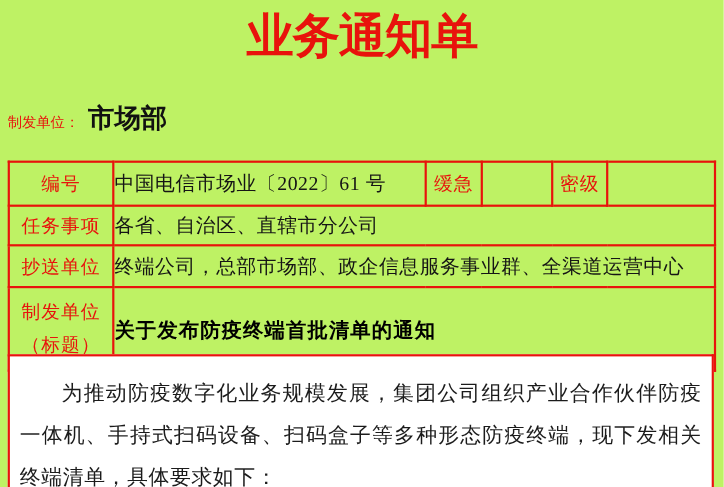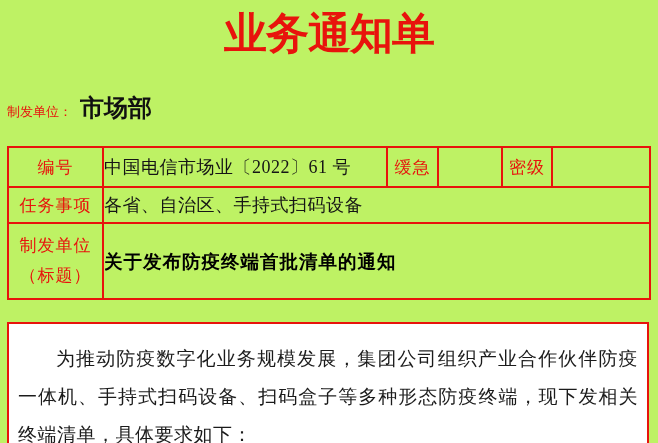--- a/index.html
+++ b/index.html
@@ -113,21 +113,25 @@
         <tr style="height:40px">
       <td class="lbl">编号</td>
       <td class="val">中国电信市场业〔2022〕61 号</td>
       <td class="lbl">缓急</td>
       <td class="val"></td>
       <td class="lbl">密级</td>
       <td class="val"></td>
     </tr>
     <tr style="height:36px">
       <td class="lbl">任务事项</td>
-      <td class="val" colspan="5">各省、自治区、手持式扫码设备</td>
+      <td class="val" colspan="5">各省、自治区、直辖市分公司</td>
+    </tr>
+    <tr style="height:38px">
+      <td class="lbl">抄送单位</td>
+      <td class="val" colspan="5">终端公司，总部市场部、政企信息服务事业群、全渠道运营中心</td>
     </tr>
     <tr style="height:76px">
       <td class="lbl task-label">
         <div>制发单位</div>
         <div>（标题）</div>
       </td>
       <td class="val-bold" colspan="5">关于发布防疫终端首批清单的通知</td>
     </tr>
   </tbody>
     </table>

